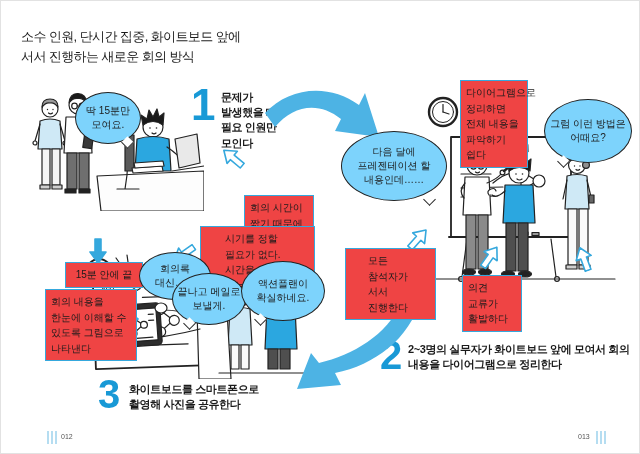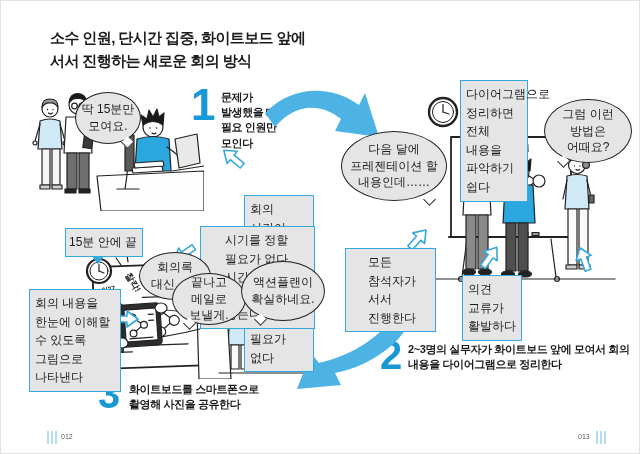--- a/index.html
+++ b/index.html
@@ -1,30 +1,30 @@
 <!DOCTYPE html>
 <html><head>
 <meta charset="utf-8">
 <style>
   html,body{margin:0;padding:0;background:#fff;}
   .page{position:relative;width:640px;height:454px;background:#ffffff;
         font-family:"Liberation Sans",sans-serif;overflow:hidden;
         border:1px solid #e2e2e2;box-sizing:border-box;color:#1b1b1b;}
-  .title{position:absolute;left:49px;top:26px;font-size:15px;font-weight:bold;
+  .title{position:absolute;left:20px;top:26px;font-size:13px;font-weight:normal;
          line-height:1.5;letter-spacing:-0.6px;}
   .step-num{position:absolute;color:#1899d6;font-weight:bold;font-size:44px;line-height:0.9;}
   .step-num.small{font-size:40px;}
   .step-text{position:absolute;font-size:11px;font-weight:bold;line-height:1.38;
              word-break:keep-all;letter-spacing:-0.4px;}
-  .callout{position:absolute;background:#e5e5e5;border:1.4px solid #35a8dd;
-           padding:4px 5px;font-size:12px;line-height:1.55;word-break:keep-all;z-index:6;}
-  .callout.center{text-align:left;}
-  .bubble{position:absolute;background:#e5e5e5;border:1.3px solid #222;border-radius:50%;
+  .callout{position:absolute;background:#ef4444;border:1.4px solid #35a8dd;
+           padding:4px 5px;font-size:10px;line-height:1.55;word-break:keep-all;z-index:6;}
+  .callout.center{text-align:center;margin-top:34px;}
+  .bubble{position:absolute;background:#7dd3fc;border:1.3px solid #222;border-radius:50%;
           display:flex;align-items:center;justify-content:center;text-align:center;
-          font-size:12px;line-height:1.4;z-index:7;padding:3px;word-break:keep-all;}
+          font-size:10px;line-height:1.4;z-index:7;padding:3px;word-break:keep-all;}
   .tail{position:absolute;width:8px;height:8px;background:#fff;transform:rotate(45deg);}
   .tail.b{bottom:-4px;border-right:1.3px solid #222;border-bottom:1.3px solid #222;}
   .abs{position:absolute;}
   .pagenum{position:absolute;font-size:7px;color:#555;}
   .stripes{position:absolute;display:flex;gap:2px;}
   .stripes i{width:2px;height:13px;background:#b5ddf1;display:block;}
   svg text{font-family:"Liberation Sans",sans-serif;}
 </style>
 </head>
 <body>
@@ -332,21 +332,21 @@
           <line x1="90" y1="68" x2="95" y2="68"></line>
           <line x1="70" y1="85" x2="93" y2="85"></line>
         </g>
       </g>
       <ellipse cx="102" cy="55" rx="6" ry="5" fill="#fff"></ellipse>
       <ellipse cx="63" cy="90" rx="6" ry="5" fill="#fff"></ellipse>
       <line x1="160" y1="120" x2="248" y2="120"></line>
     </g>
   </svg>
 
-  <div class="callout" style="left:28px;top:288px;width:80px;">회의 내용을 한눈에 이해할 수 있도록 그림으로 나타낸다</div>
+  <div class="callout" style="left:44px;top:288px;width:80px;">회의 내용을 한눈에 이해할 수 있도록 그림으로 나타낸다</div>
   <svg class="abs" style="left:112px;top:309px;z-index:5;" width="26" height="18" viewBox="0 0 26 18">
     <polygon points="1,6 14,6 14,1 25,9 14,17 14,12 1,12" fill="#fff" stroke="#35a8dd" stroke-width="1.6" stroke-linejoin="round"></polygon>
   </svg>
 
   <div class="callout" style="left:199px;top:225px;width:84px;padding-left:24px;">시기를 정할 필요가 없다. 시간을 낭비하지 않는다</div>
   <svg class="abs" style="left:170px;top:244px;transform:rotate(145deg);z-index:5;" width="26" height="18" viewBox="0 0 26 18">
     <polygon points="1,6 14,6 14,1 25,9 14,17 14,12 1,12" fill="#fff" stroke="#35a8dd" stroke-width="1.6" stroke-linejoin="round"></polygon>
   </svg>
 
   <div class="bubble" style="left:138px;top:251px;width:64px;height:40px;">

